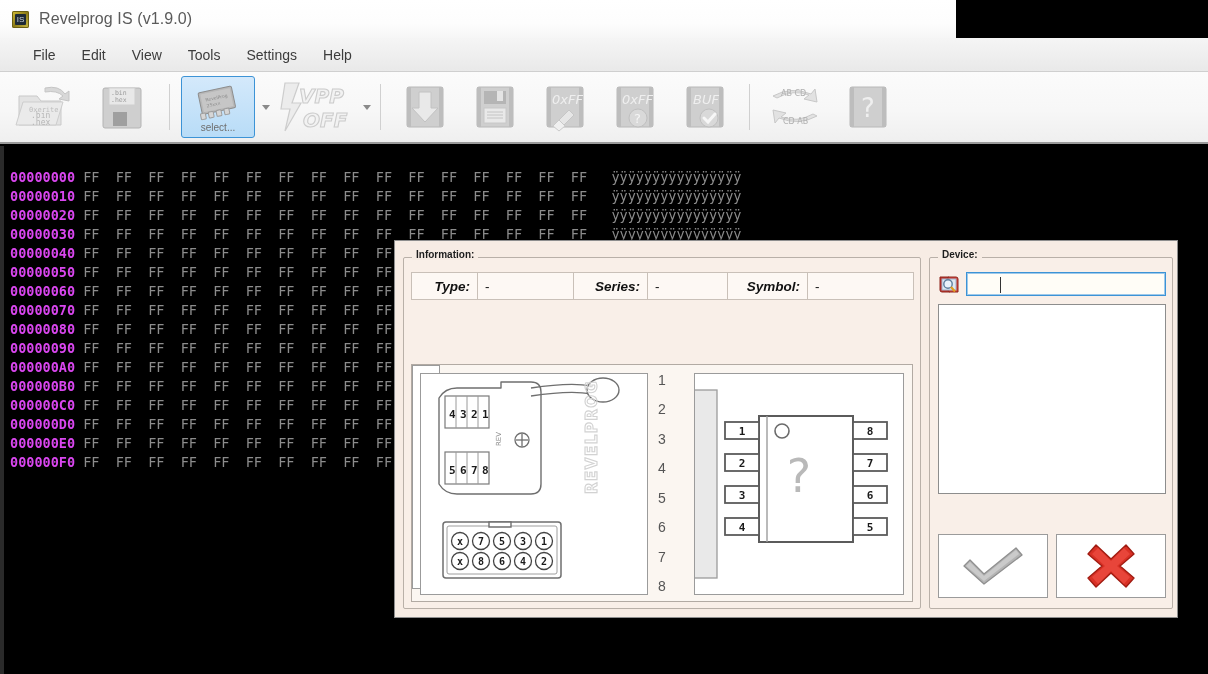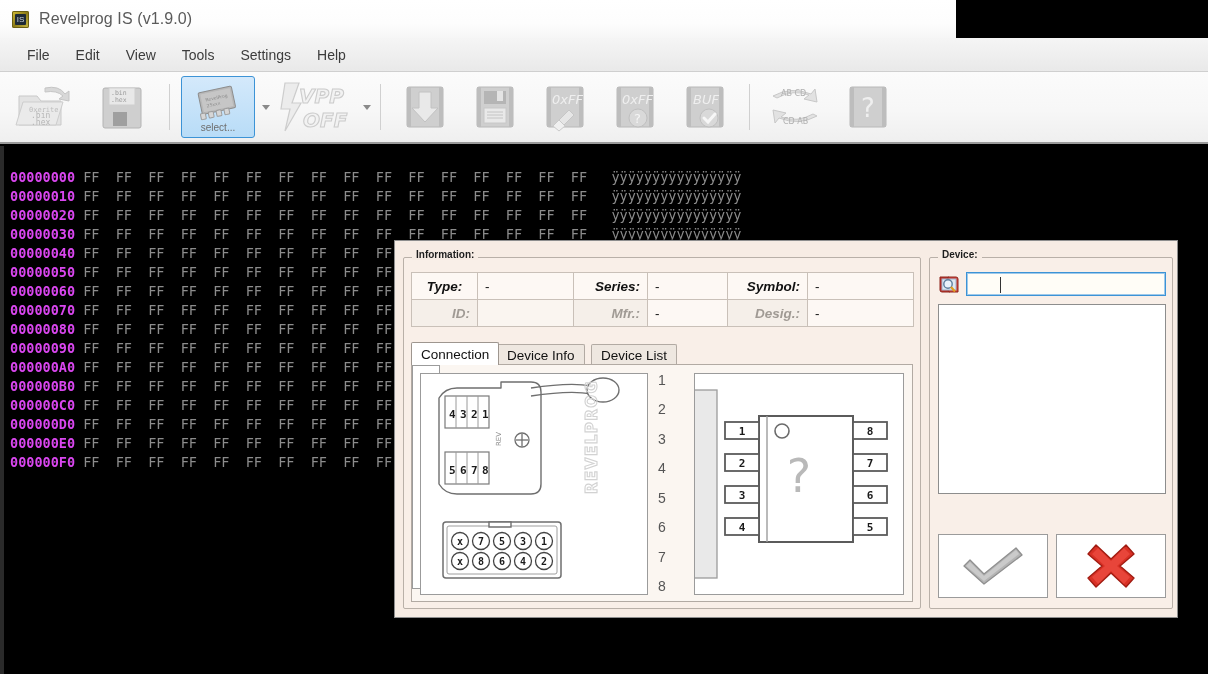--- a/index.html
+++ b/index.html
@@ -30,21 +30,21 @@
     font-style:normal;color:#cfd6dd;font-size:8px;line-height:11px;text-align:center;
     font-family:"Liberation Sans",sans-serif;
   }
   .title-text{font-size:16px;color:#5a5a5a;letter-spacing:.1px;}
 
   
   .menubar{
     position:absolute;left:0;top:38px;width:1208px;height:34px;
     background:linear-gradient(to bottom,#f5f5f5 0%,#efefef 50%,#e9e9e9 100%);
     border-bottom:1px solid #cfcfcf;
-    display:flex;align-items:center;padding-left:14px;box-sizing:border-box;
+    display:flex;align-items:center;padding-left:20px;box-sizing:border-box;
   }
   .menu-item{
     padding:4px 13px;font-size:14px;color:#3c3c3c;cursor:default;border-radius:2px;
   }
 
   
   .toolbar{
     position:absolute;left:0;top:72px;width:1208px;height:72px;
     background:linear-gradient(to bottom,#fbfbfb 0%,#f7f7f7 55%,#efefef 100%);
     border-bottom:2px solid #9a9a9a;
@@ -111,21 +111,21 @@
 
   
   .info-table{
     position:absolute;left:7px;top:14px;width:502px;
     border-collapse:collapse;table-layout:fixed;background:#fdf8f4;
   }
   .info-table td{
     border:1px solid #c9c0b8;height:27px;padding:0 7px;font-size:13.5px;
     background:#fdf8f4;box-sizing:border-box;
   }
-  .info-table td.lbl{font-weight:bold;font-style:italic;text-align:center;color:#111;}
+  .info-table td.lbl{font-weight:bold;font-style:italic;text-align:right;color:#111;}
   .info-table td.lbl.r{text-align:right;}
   .info-table td.dim{color:#a09a94;background:#f5efe9;}
   .info-table td.val{color:#111;}
   .info-table td.val.dim{color:#222;background:#faf5f0;}
 
   
   .tabs{position:absolute;left:7px;top:84px;width:502px;height:23px;}
   .tab{
     position:absolute;top:2px;height:21px;line-height:21px;padding:0 9px;
     font-size:13.5px;color:#111;background:#eee7e0;border:1px solid #b2aaa3;
@@ -377,36 +377,23 @@
         </colgroup>
         <tbody>
               <tr>
           <td class="lbl">Type:</td>
           <td class="val">-</td>
           <td class="lbl r">Series:</td>
           <td class="val">-</td>
           <td class="lbl r">Symbol:</td>
           <td class="val">-</td>
         </tr>
-        <tr>
-          <td class="lbl r dim">ID:</td>
-          <td class="val dim"></td>
-          <td class="lbl r dim">Mfr.:</td>
-          <td class="val">-</td>
-          <td class="lbl r dim">Desig.:</td>
-          <td class="val">-</td>
-        </tr>
       </tbody>
           </table>
 
-      <div class="tabs">
-        <div class="tab active" style="left:0;">Connection</div>
-        <div class="tab" style="left:86px;">Device Info</div>
-        <div class="tab" style="left:180px;">Device List</div>
-      </div>
 
       <div class="tabpanel">
 
         <div class="panel-white" id="conn-left">
           <svg width="226" height="220" viewBox="0 0 226 220">
 
             <path d="M18 24 q6 -10 18 -10 h44 v-6 h30 q10 0 10 10 v92 q0 10 -10 10 h-74 q-12 0 -18 -10 z" fill="#ffffff" stroke="#6f6f6f" stroke-width="1.4" stroke-linejoin="round"></path>
 
             <path d="M110 14 q40 -6 60 -2" fill="none" stroke="#6f6f6f" stroke-width="1.4"></path>
             <path d="M110 22 q40 -6 60 -2" fill="none" stroke="#6f6f6f" stroke-width="1.4"></path>

